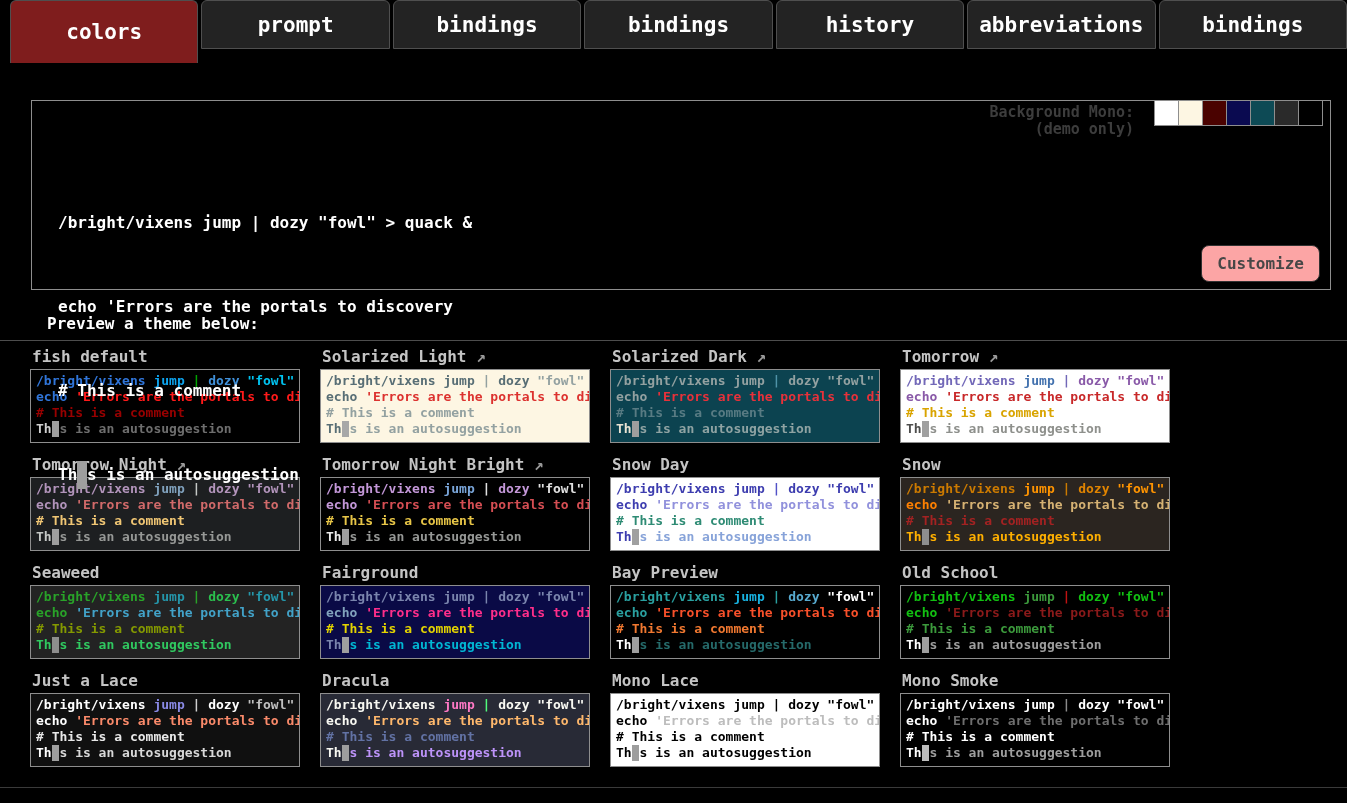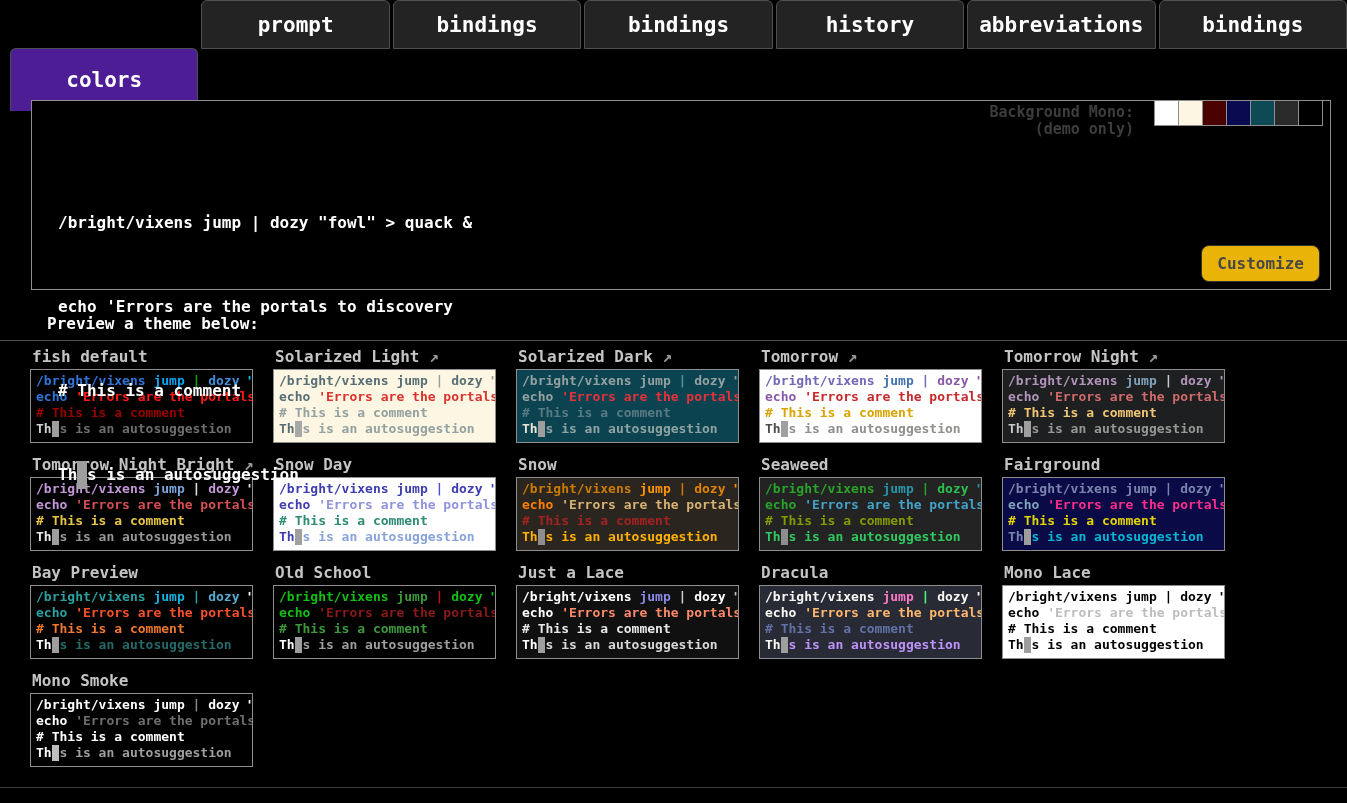--- a/index.html
+++ b/index.html
@@ -6,49 +6,49 @@
   html, body { background: #000; width: 1347px; height: 803px; overflow: hidden; }
   body { font-family: "DejaVu Sans Mono", "Liberation Mono", monospace; }
 
   
   .tab-bar { display: flex; gap: 3px; padding-left: 10px; height: 63px; align-items: flex-start; }
   .tab {
     flex: 1; height: 49px; display: flex; align-items: center; justify-content: center;
     background: #232323; border: 1px solid #4f4f4f; border-radius: 6px 6px 0 0;
     color: #fff; font-size: 21px; font-weight: bold; cursor: pointer; white-space: nowrap;
   }
-  .tab.active { height: 63px; background: #4c1d95; border-bottom: none; margin-top: 48px; }
+  .tab.active { height: 63px; background: #7f1d1d; border-bottom: none; }
 
   
   .preview-panel {
     position: relative; margin: 37px 16px 0 31px; height: 190px;
     border: 1px solid #8e8e8e; background: #000;
   }
   .bg-label { position: absolute; top: 3px; right: 196px; text-align: right;
     color: #3d3d3d; font-size: 15px; font-weight: bold; line-height: 17px; }
   .swatch-row { position: absolute; top: -1px; right: 7px; display: flex; }
   .swatch { width: 25px; height: 26px; border: 1px solid #8e8e8e; margin-left: -1px; cursor: pointer; }
   .term { position: absolute; left: 26px; top: 52px; color: #fff;
     font-size: 16px; font-weight: bold; line-height: 28px; white-space: pre; }
   .cursor-block { display: inline-block; background: #9e9e9e; }
   .customize-btn {
     position: absolute; right: 10px; bottom: 7px; padding: 8px 15px;
-    background: #eab308; border: 1px solid #313131; border-radius: 8px;
+    background: #fca5a5; border: 1px solid #313131; border-radius: 8px;
     color: #474747; font-size: 16px; font-weight: bold;
     font-family: "DejaVu Sans Mono", monospace; cursor: default;
   }
 
   
   .themes-heading { margin: 24px 0 7px 47px; color: #fff; font-size: 16px; font-weight: bold; }
   .themes-grid {
     display: flex; flex-wrap: wrap; gap: 12px 20px; align-content: flex-start;
     padding: 6px 0 10px 30px; border-top: 1px solid #4d4d4d; border-bottom: 1px solid #3a3a3a;
     min-height: 448px;
   }
-  .theme-card { width: 223px; cursor: pointer; }
+  .theme-card { width: 270px; cursor: pointer; }
   .theme-title { height: 22px; color: #c4c4c4; font-size: 16px; font-weight: bold;
     padding-left: 2px; white-space: nowrap; overflow: hidden; }
   .theme-title .ext { color: #9a9a9a; }
   .theme-box {
     height: 74px; border: 1px solid #8e8e8e; padding: 3px 5px;
     overflow: hidden; font-size: 13px; font-weight: bold; line-height: 16px;
   }
   .theme-line { height: 16px; white-space: pre; }
   .cur { display: inline-block; }
 </style>

